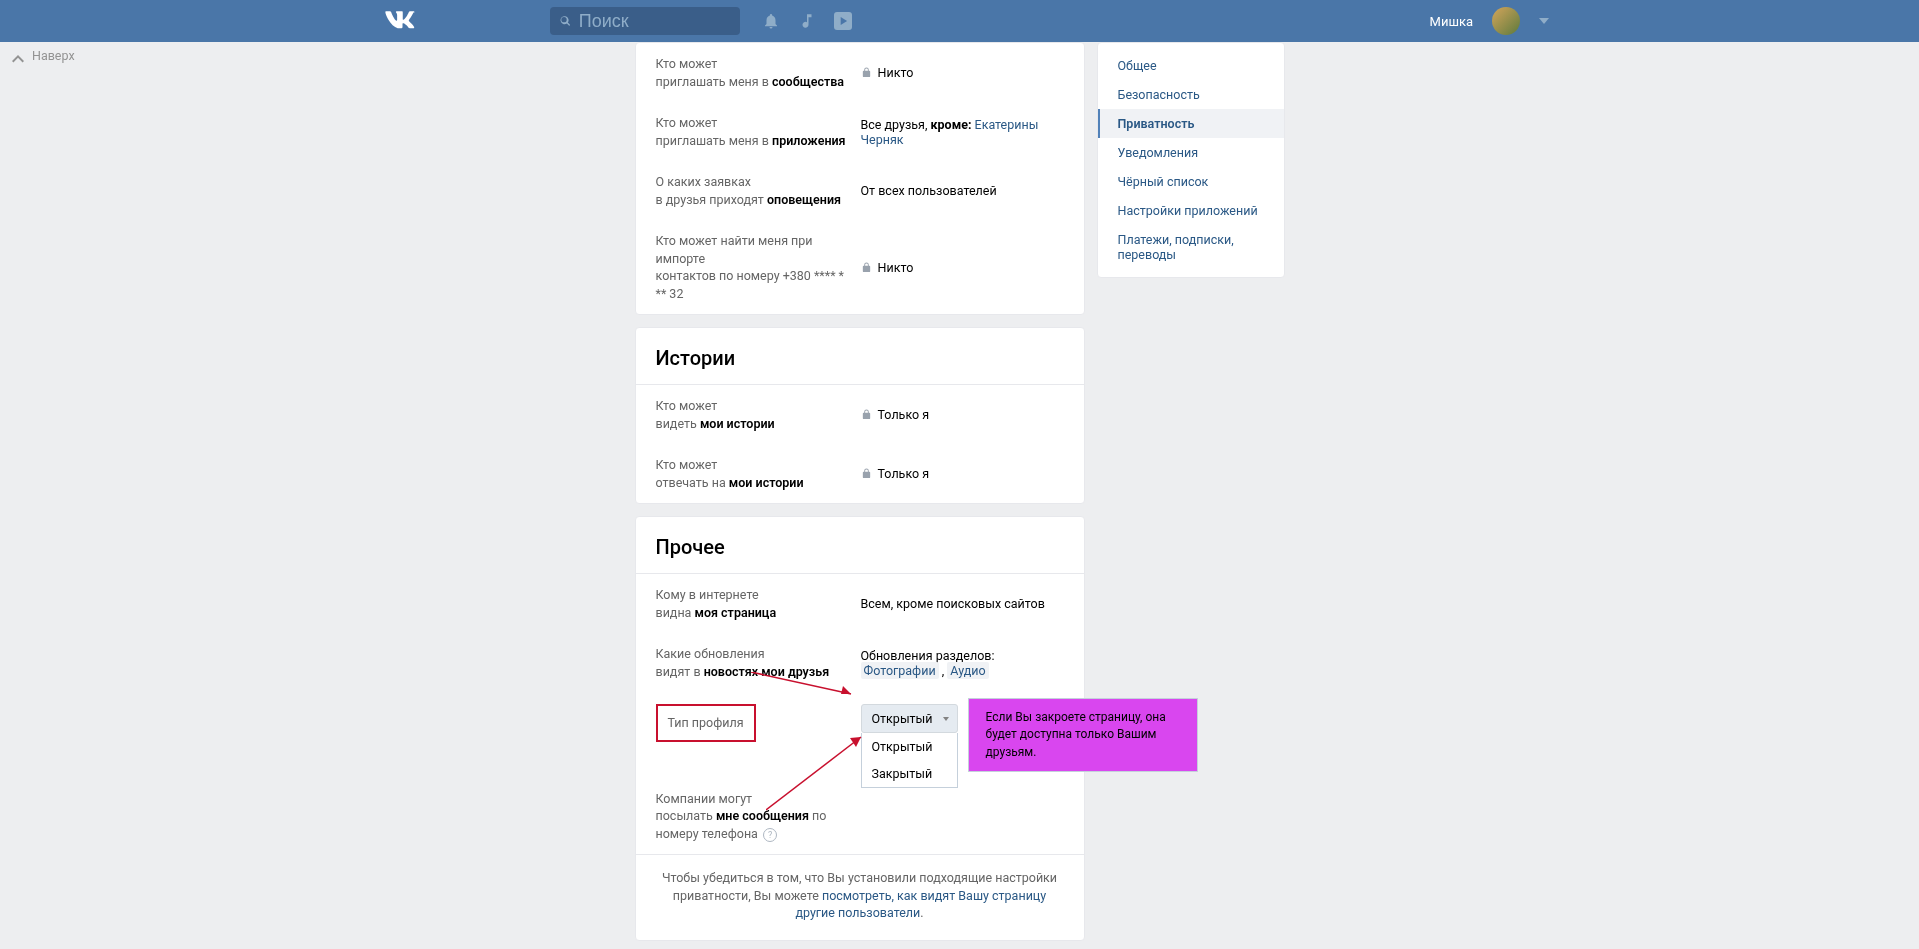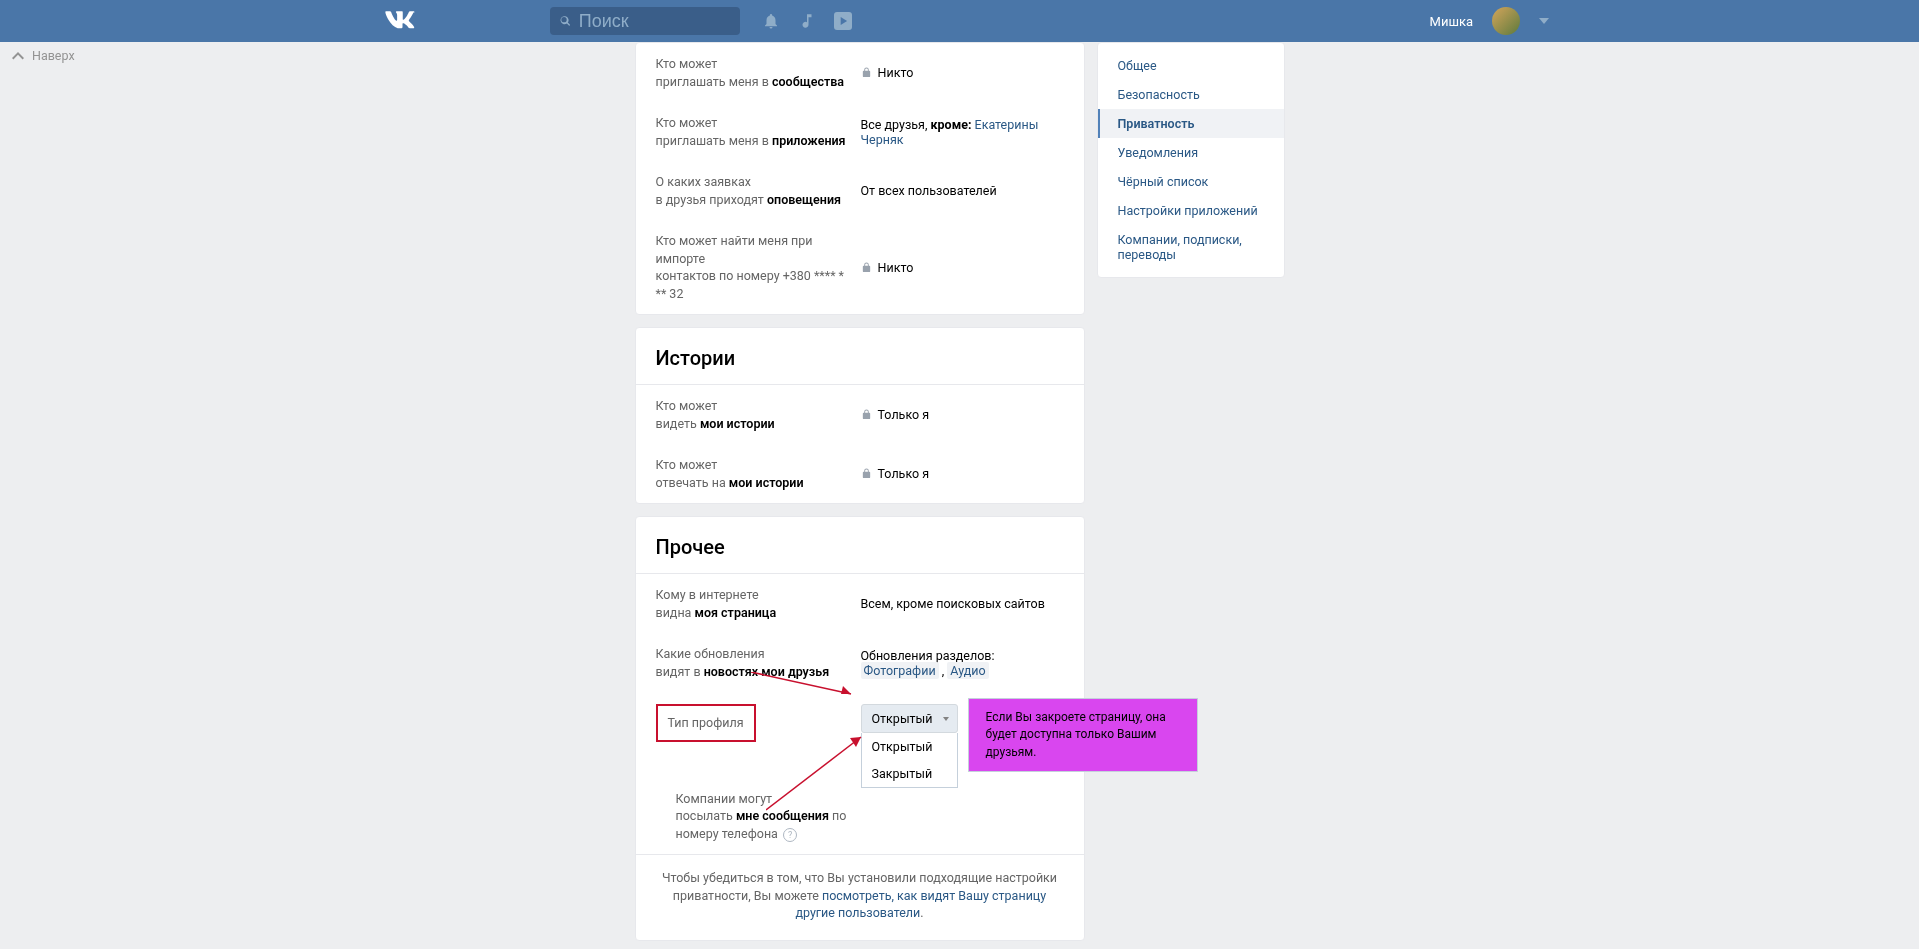--- a/index.html
+++ b/index.html
@@ -10,21 +10,21 @@
 .search-box { background: #3a5e89; border-radius: 4px; width: 190px; height: 28px; display: flex; align-items: center; padding: 0 10px; }
 .search-box svg { fill: #8fadc8; width: 12px; height: 12px; margin-right: 8px; }
 .search-box input { background: transparent; border: none; color: #fff; font-size: 18px; outline: none; width: 100%; }
 .search-box input::placeholder { color: #8fadc8; }
 .header-icons { display: flex; align-items: center; gap: 18px; margin-left: 22px; }
 .header-icon { fill: #8fadc8; width: 18px; height: 18px; cursor: pointer; }
 .header-right { position: absolute; right: 370px; display: flex; align-items: center; gap: 19px; color: #fff; cursor: pointer; }
 .avatar { width: 28px; height: 28px; border-radius: 50%; background: linear-gradient(135deg, #d4a55b, #5d7a3c); }
 .chevron { fill: #8fadc8; width: 10px; height: 10px; }
 
-.back-top { position: absolute; left: 12px; top: 48px; display: flex; align-items: center; gap: 8px; color: #939393; font-size: 12.5px; cursor: pointer; }
+.back-top { position: absolute; left: 12px; top: 48px; display: flex; align-items: flex-end; gap: 8px; color: #939393; font-size: 12.5px; cursor: pointer; }
 .back-top svg { fill: #939393; width: 12px; height: 8px; }
 
 .content-wrapper { display: flex; justify-content: center; padding-top: 0; gap: 12px; }
 .main-col { width: 450px; }
 .side-col { width: 188px; }
 
 .panel { background: #fff; border: 1px solid #e7e8ec; border-radius: 4px; margin-bottom: 12px; }
 .panel-body { padding: 0 20px; }
 .setting-row { display: flex; padding: 12px 0; }
 .setting-label { width: 205px; color: #656565; font-size: 12.5px; line-height: 1.4; padding-right: 12px; }
@@ -205,21 +205,21 @@
             <div class="dropdown-wrap">
               <div class="dropdown-btn">Открытый</div>
               <div class="dropdown-list">
                 <div class="dropdown-list-item">Открытый</div>
                 <div class="dropdown-list-item">Закрытый</div>
               </div>
               <div class="tooltip">Если Вы закроете страницу, она будет доступна только Вашим друзьям.</div>
             </div>
           </div>
         </div>
-        <div class="setting-row" style="padding-top:36px;margin-left:20px;">
+        <div class="setting-row" style="padding-top:36px;">
           <div class="setting-label">
             <span>Компании могут</span><br>
             <span>посылать </span><b>мне сообщения</b><span> по номеру телефона</span>
             <span class="help-icon">?</span>
           </div>
           <div class="setting-value"></div>
         </div>
       </div>
       <div class="footer-block">
         <span>Чтобы убедиться в том, что Вы установили подходящие настройки приватности, Вы можете </span><span class="link">посмотреть, как видят Вашу страницу другие пользователи</span>.
@@ -238,16 +238,16 @@
   </div>
 
   <div class="side-col">
     <div class="nav-panel" id="nav-panel">
         <div class="nav-item">Общее</div>
         <div class="nav-item">Безопасность</div>
         <div class="nav-item active">Приватность</div>
         <div class="nav-item">Уведомления</div>
         <div class="nav-item">Чёрный список</div>
         <div class="nav-item">Настройки приложений</div>
-        <div class="nav-item">Компании, подписки, переводы</div>
+        <div class="nav-item">Платежи, подписки, переводы</div>
       </div>
   </div>
 </div>
 
 </body></html>

